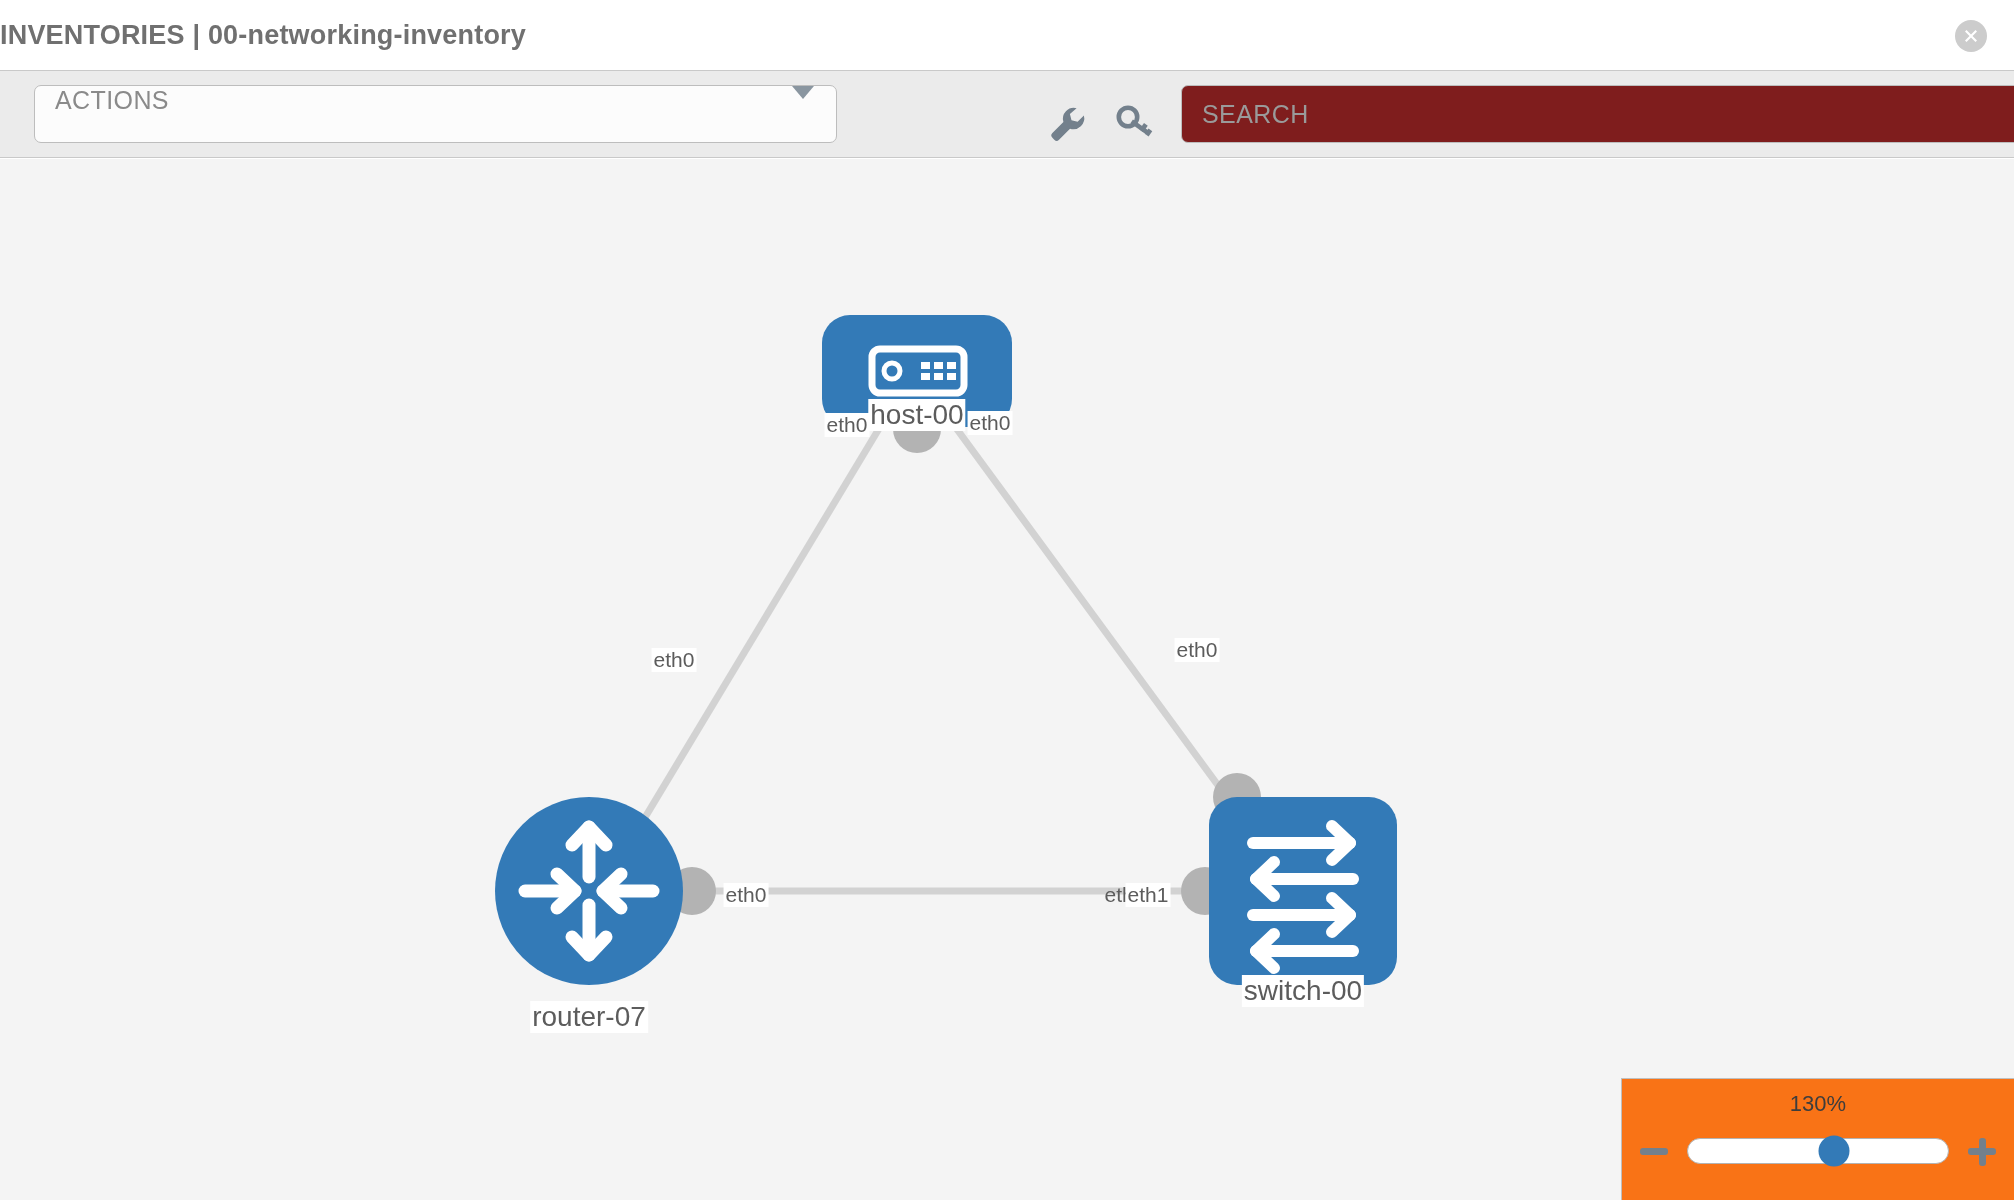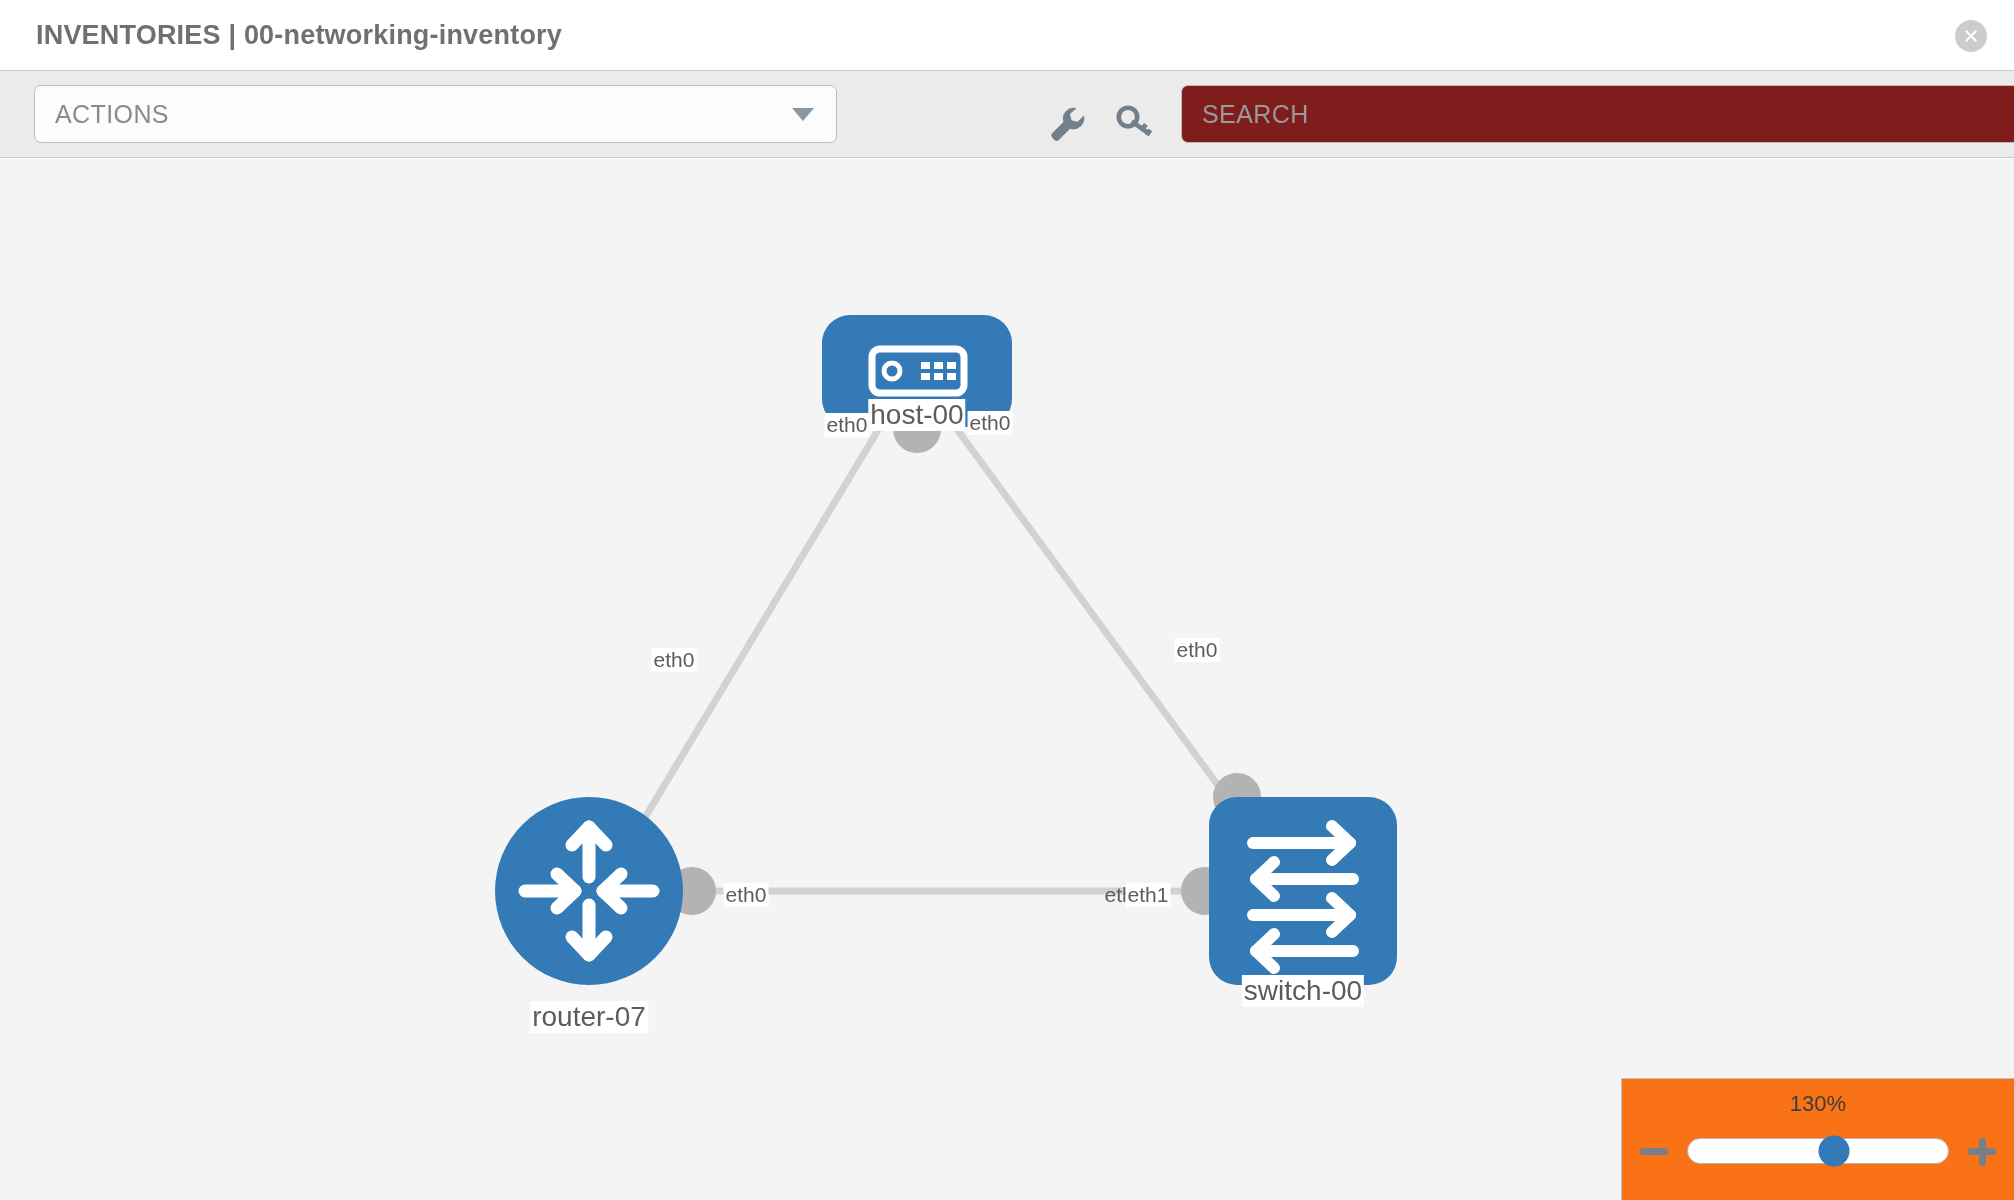--- a/index.html
+++ b/index.html
@@ -23,21 +23,20 @@
   .header {
     position: absolute;
     left: 0; top: 0;
     width: 2014px;
     height: 70px;
     background: #ffffff;
     display: flex;
     align-items: center;
   }
   .page-title {
-    margin-left: 36px;
     font-size: 27px;
     font-weight: bold;
     color: #707070;
     letter-spacing: 0.2px;
     white-space: nowrap;
   }
   .close-btn {
     position: absolute;
     right: 27px;
     top: 20px;
@@ -67,21 +66,21 @@
   .actions-select {
     position: absolute;
     left: 34px;
     top: 14px;
     width: 803px;
     height: 58px;
     background: #fcfcfc;
     border: 1px solid #bdbdbd;
     border-radius: 7px;
     display: flex;
-    align-items: center;
+    align-items: flex-start;
     cursor: pointer;
   }
   .actions-label {
     margin-left: 20px;
     font-size: 25px;
     color: #8a8a8a;
     letter-spacing: 0.4px;
   }
   .caret {
     position: absolute;

